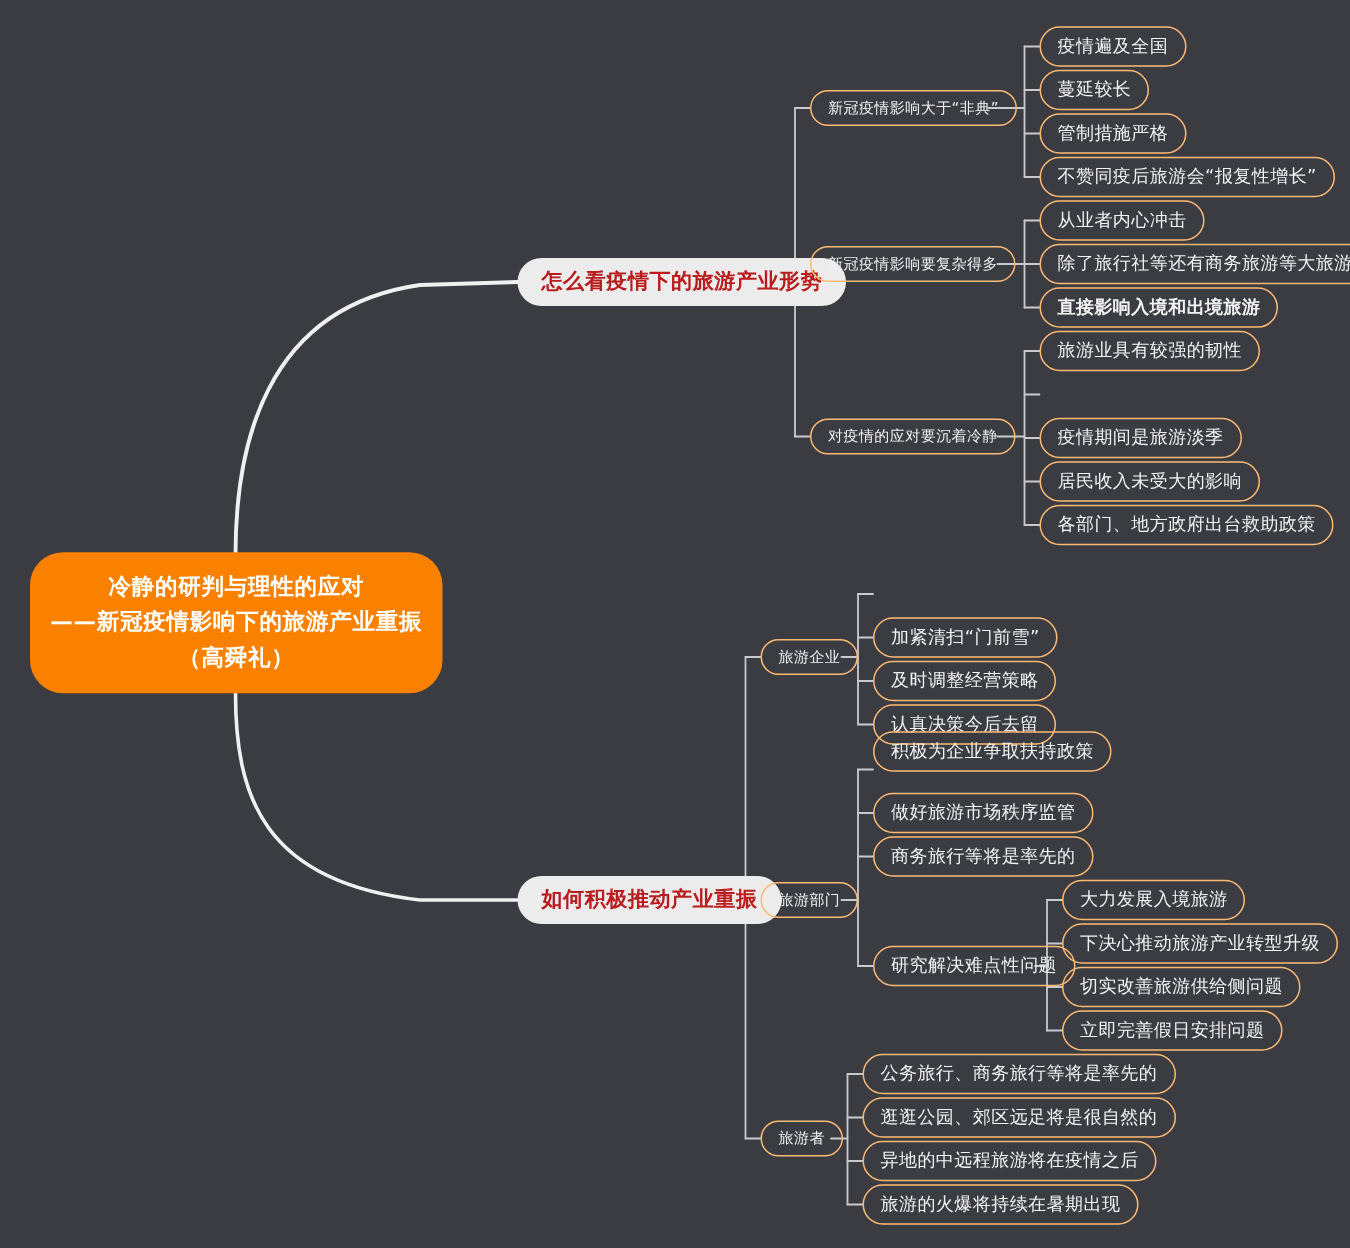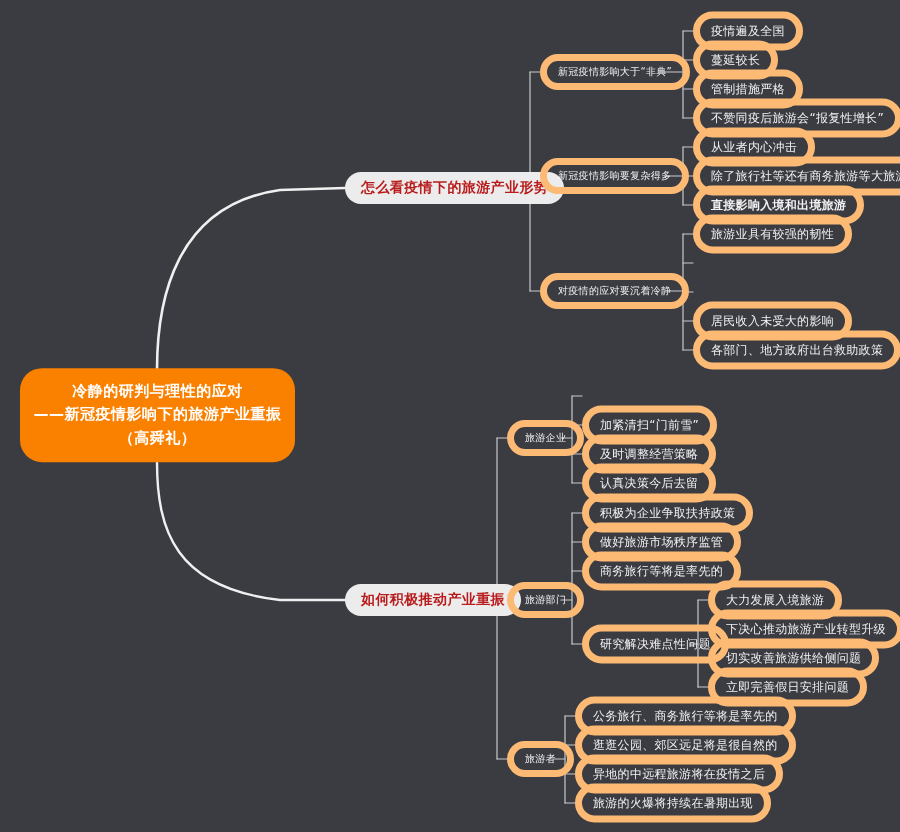--- a/index.html
+++ b/index.html
@@ -56,21 +56,21 @@
     font-size: 14px;
     font-weight: bold;
     padding: 7px 16px;
     letter-spacing: .4px;
   }
 
   
   .node.pill {
     background: transparent;
     color: #f2f2f3;
-    border: 7px solid #fdba74;
+    border: 1px solid #fdba74;
     border-radius: 999px;
     font-size: 12px;
     padding: 4px 11px;
     letter-spacing: .3px;
   }
   .node.pill.lvl2 { font-size: 10px; }
 </style>
 </head>
 <body>
 
@@ -163,34 +163,35 @@
   <div class="node pill" style="left:693px; top:31px;">疫情遍及全国</div>
   <div class="node pill" style="left:693px; top:60px;">蔓延较长</div>
   <div class="node pill" style="left:693px; top:89px;">管制措施严格</div>
   <div class="node pill" style="left:693px; top:118px;">不赞同疫后旅游会“报复性增长”</div>
 
   <div class="node pill" style="left:693px; top:147px;">从业者内心冲击</div>
   <div class="node pill" style="left:693px; top:176px;">除了旅行社等还有商务旅游等大旅游受损</div>
   <div class="node pill" style="left:693px; top:205px;font-weight:bold;">直接影响入境和出境旅游</div>
 
   <div class="node pill" style="left:693px; top:234px;">旅游业具有较强的韧性</div>
+  <div class="node pill" style="left:693px; top:292px;">疫情期间是旅游淡季</div>
   <div class="node pill" style="left:693px; top:321px;">居民收入未受大的影响</div>
   <div class="node pill" style="left:693px; top:350px;">各部门、地方政府出台救助政策</div>
 
   <div class="node lvl1" style="left:345px; top:600px;">如何积极推动产业重振</div>
 
   <div class="node pill lvl2" style="left:507px; top:438px;">旅游企业</div>
   <div class="node pill lvl2" style="left:507px; top:600px;">旅游部门</div>
   <div class="node pill lvl2" style="left:507px; top:759px;">旅游者</div>
 
   <div class="node pill" style="left:582px; top:425px;">加紧清扫“门前雪”</div>
   <div class="node pill" style="left:582px; top:454px;">及时调整经营策略</div>
   <div class="node pill" style="left:582px; top:483px;">认真决策今后去留</div>
 
-  <div class="node pill" style="left:582px; top:513px;">积极为企业争取扶持政策</div>
+  <div class="node pill" style="left:582px; top:501px;">积极为企业争取扶持政策</div>
   <div class="node pill" style="left:582px; top:542px;">做好旅游市场秩序监管</div>
   <div class="node pill" style="left:582px; top:571px;">商务旅行等将是率先的</div>
   <div class="node pill" style="left:582px; top:644px;">研究解决难点性问题</div>
 
   <div class="node pill" style="left:708px; top:600px;">大力发展入境旅游</div>
   <div class="node pill" style="left:708px; top:629px;">下决心推动旅游产业转型升级</div>
   <div class="node pill" style="left:708px; top:658px;">切实改善旅游供给侧问题</div>
   <div class="node pill" style="left:708px; top:687px;">立即完善假日安排问题</div>
 
   <div class="node pill" style="left:575px; top:716px;">公务旅行、商务旅行等将是率先的</div>

